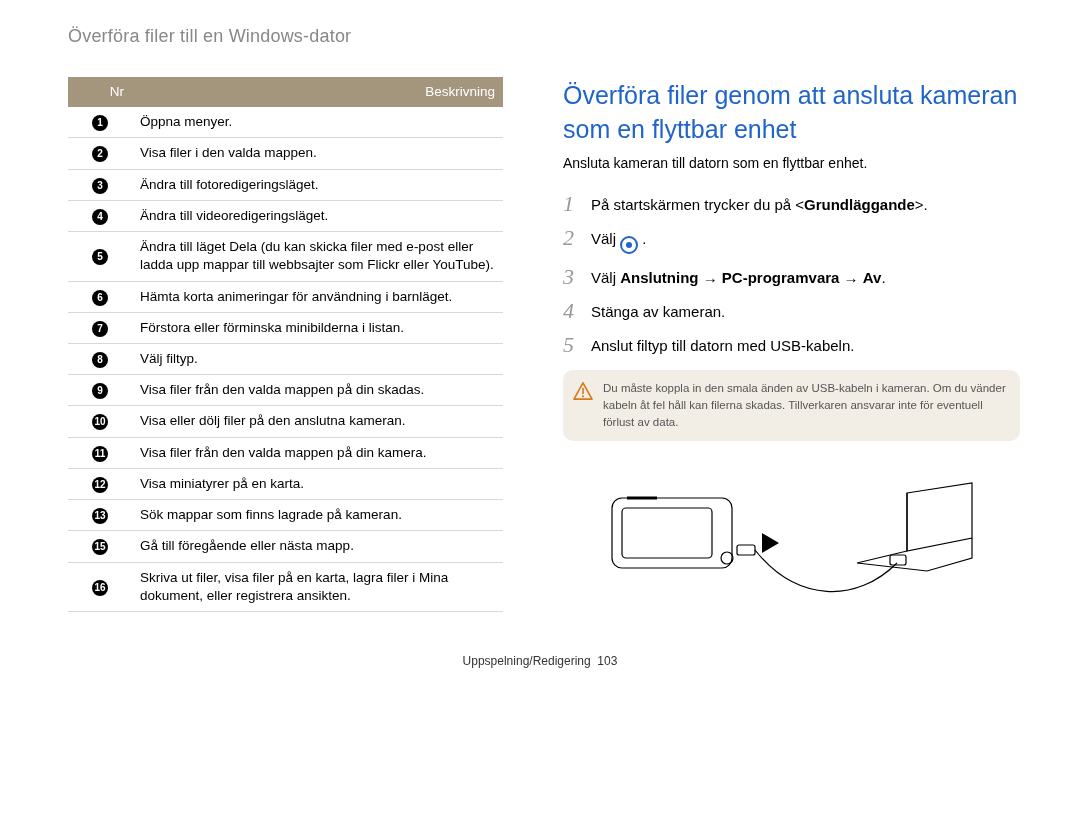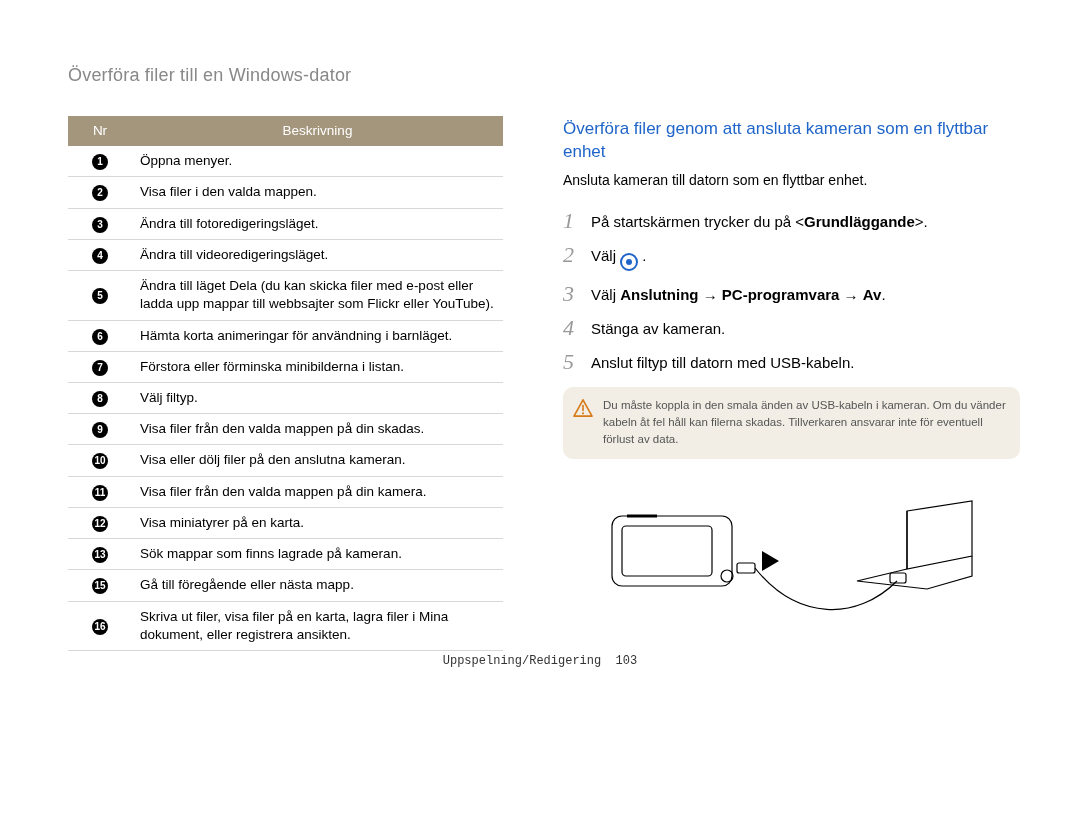--- a/index.html
+++ b/index.html
@@ -10,21 +10,21 @@
     font-family: Arial, Helvetica, sans-serif;
     background: #fff;
     color: #000;
     font-size: 14px;
   }
   .page {
     position: relative;
     width: 1080px;
     height: 696px;
     box-sizing: border-box;
-    padding: 65px 60px 0 68px;
+    padding: 26px 60px 0 68px;
   }
   .breadcrumb {
     font-size: 18px;
     font-weight: 300;
     color: #888;
     letter-spacing: 0.2px;
     margin-bottom: 30px;
   }
   .columns {
     display: flex;
@@ -41,21 +41,21 @@
   
   table.desc {
     width: 100%;
     border-collapse: collapse;
     font-size: 13.5px;
     line-height: 1.35;
   }
   table.desc thead th {
     background: #a4967d;
     color: #fff;
-    text-align: center;
+    text-align: right;
     font-weight: normal;
     padding: 6px 8px;
   }
   table.desc thead th:first-child { width: 48px; }
   table.desc tbody td {
     border-bottom: 1px solid #d8d8d8;
     padding: 6px 8px 6px 8px;
     vertical-align: middle;
   }
   table.desc tbody td:first-child {
@@ -73,21 +73,21 @@
     background: #000;
     color: #fff;
     font-size: 10px;
     line-height: 16px;
     font-weight: bold;
   }
 
   
   .section-title {
     color: #1f64c9;
-    font-size: 17px;
+    font-size: 25px;
     font-weight: 400;
     line-height: 1.35;
     margin-bottom: 8px;
   }
   .section-sub {
     font-size: 14px;
     color: #000;
     margin-bottom: 22px;
   }
   .steps { display: flex; flex-direction: column; gap: 12px; }
@@ -151,21 +151,20 @@
   }
   .illus svg { width: 390px; height: 150px; }
 
   .footer {
     position: absolute;
     bottom: 28px;
     left: 0; right: 0;
     text-align: center;
     font-size: 12px;
     color: #333;
-    font-family: Liberation Mono, monospace;
   }
 </style>
 </head>
 <body>
 
 <div class="page">
   <div class="breadcrumb">Överföra filer till en Windows-dator</div>
 
   <div class="columns">
     <div class="col-left">

